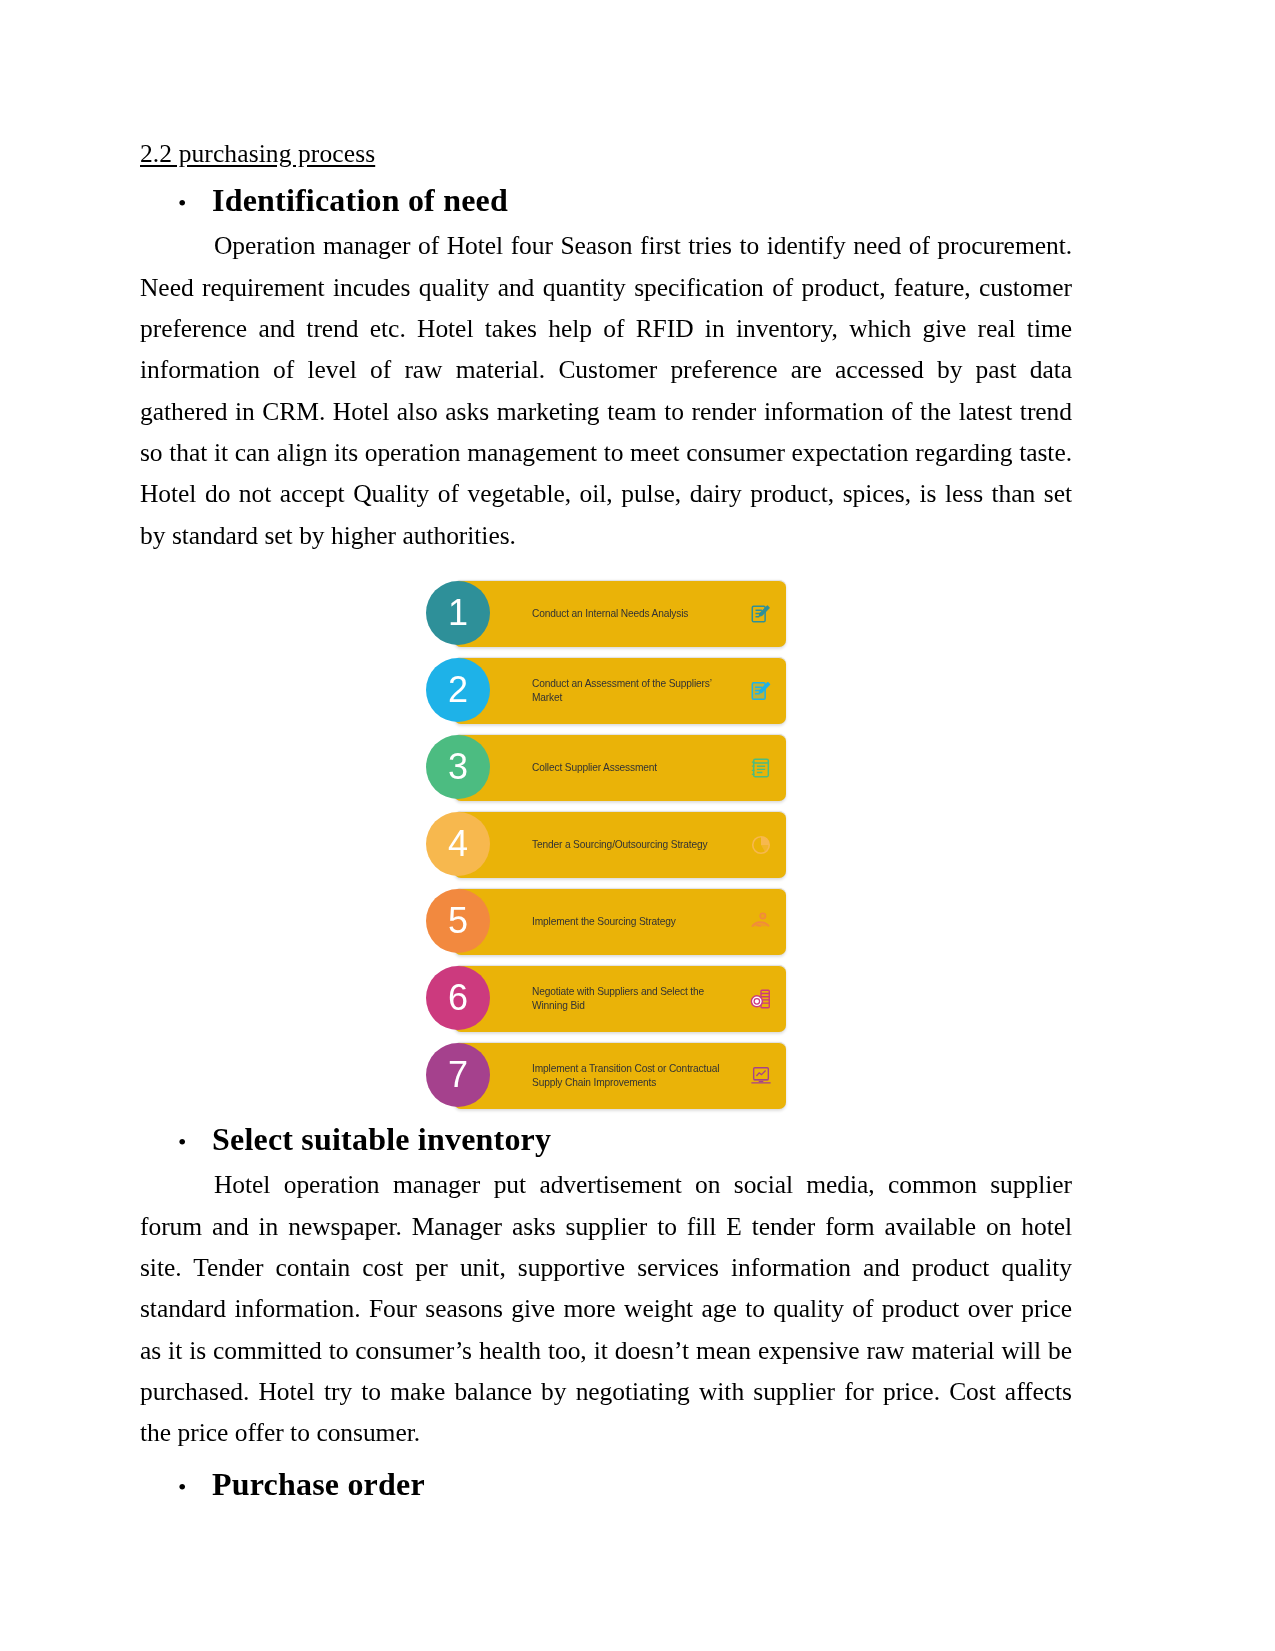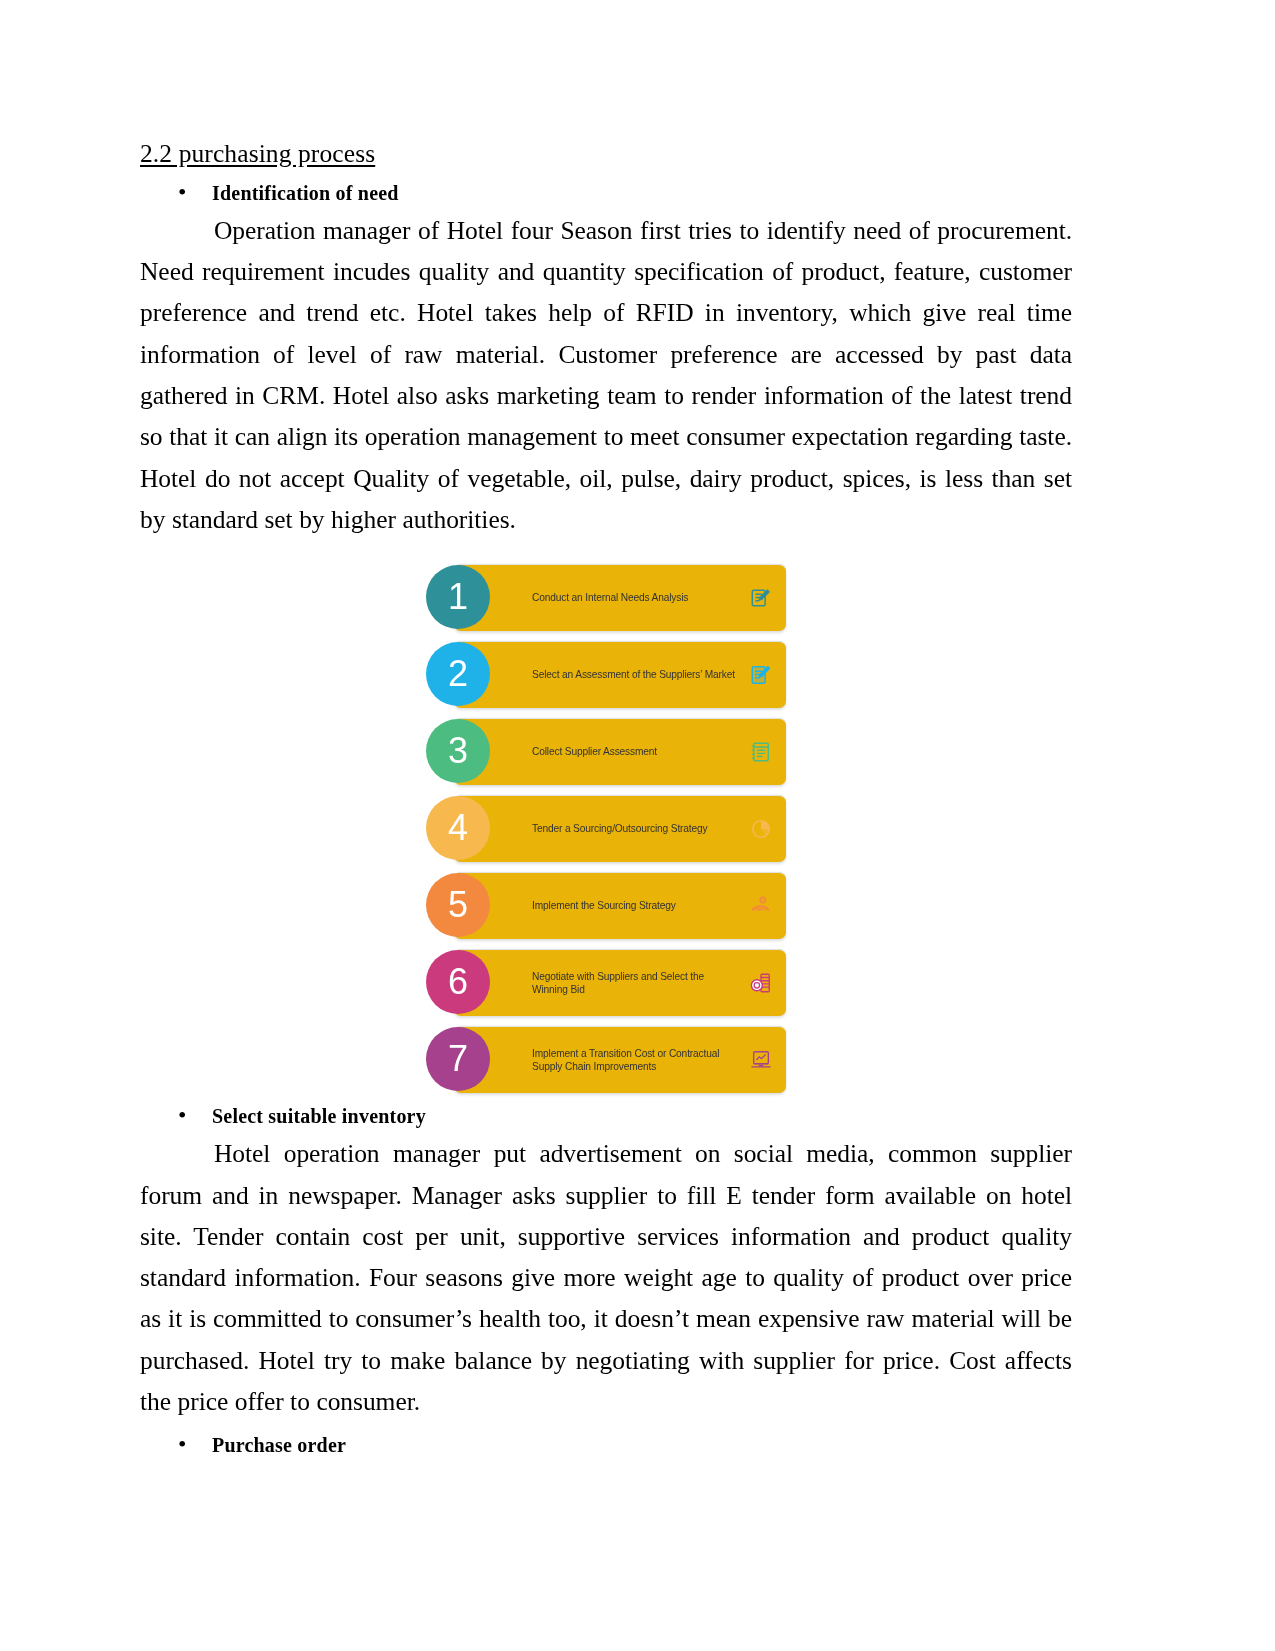--- a/index.html
+++ b/index.html
@@ -45,21 +45,21 @@
     padding-left: 38px;
   }
   .bullet-dot {
     width: 34px;
     flex: 0 0 34px;
     font-size: 24px;
     line-height: 1;
     color: #000;
   }
   .bullet-label {
-    font-size: 20px;
+    font-size: 32px;
     font-weight: bold;
     line-height: 1.3;
     letter-spacing: 0.2px;
   }
   p.body {
     font-size: 25.5px;
     line-height: 1.62;
     text-align: justify;
     text-justify: inter-word;
     margin: 0 0 0 0;
@@ -156,21 +156,21 @@
               <path d="M6 8h7M6 11.5h7M6 15h4"></path>
               <path d="M21 5.2l-2-2-8.2 8.2-.9 3.1 3.1-.9z" fill="#2E9099" stroke="#2E9099" stroke-width="1.2" stroke-linejoin="round"></path>
             </svg>
           </span>
         </div>
         <div class="step-circle" style="background:#2E9099">1</div>
       </div>
 
       <div class="step">
         <div class="step-card">
-          <div class="step-text">Select an Assessment of the Suppliers’ Market</div>
+          <div class="step-text">Conduct an Assessment of the Suppliers’ Market</div>
           <span class="step-icon">
             <svg viewBox="0 0 24 24" fill="none" stroke="#1EB2E8" stroke-width="1.6">
               <rect x="2.5" y="3" width="14" height="18" rx="1.5" fill="#1EB2E8" fill-opacity="0.22"></rect>
               <path d="M5.5 8h8M5.5 11.5h8M5.5 15h5"></path>
               <path d="M21.5 4.8l-2.1-2.1-8.6 8.6-1 3.2 3.2-1z" fill="#1EB2E8" stroke="#1EB2E8" stroke-width="1.2" stroke-linejoin="round"></path>
             </svg>
           </span>
         </div>
         <div class="step-circle" style="background:#1EB2E8">2</div>
       </div>

